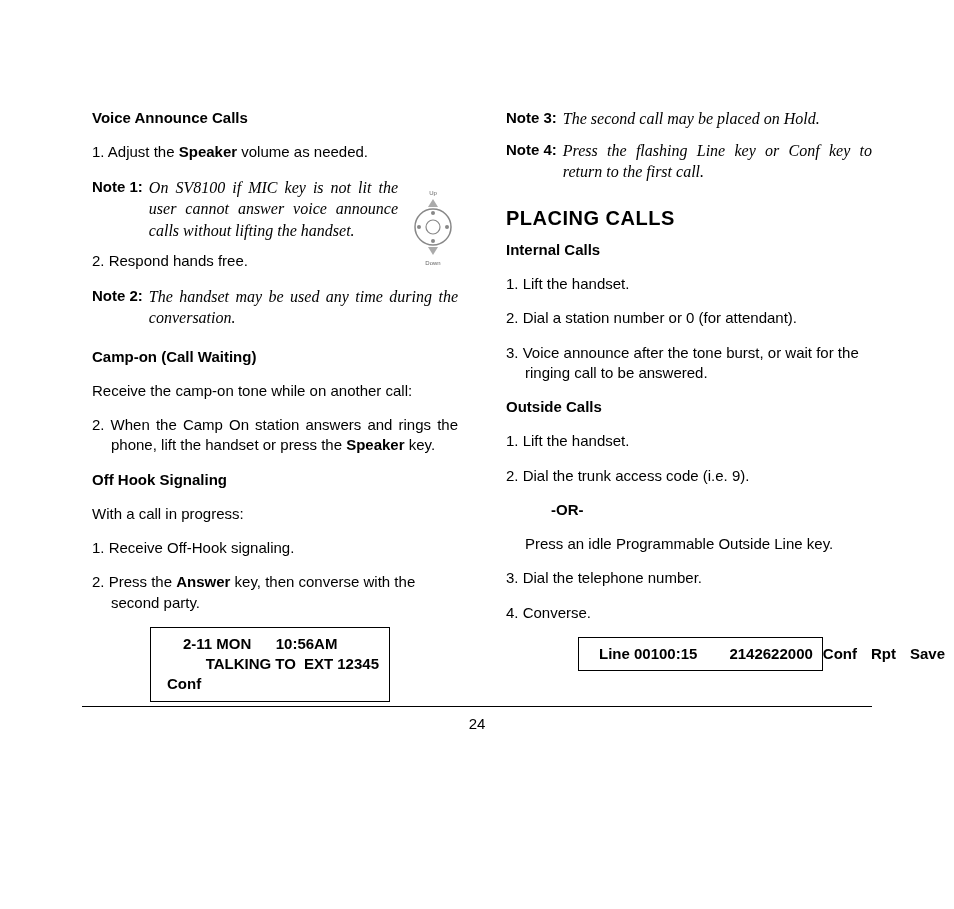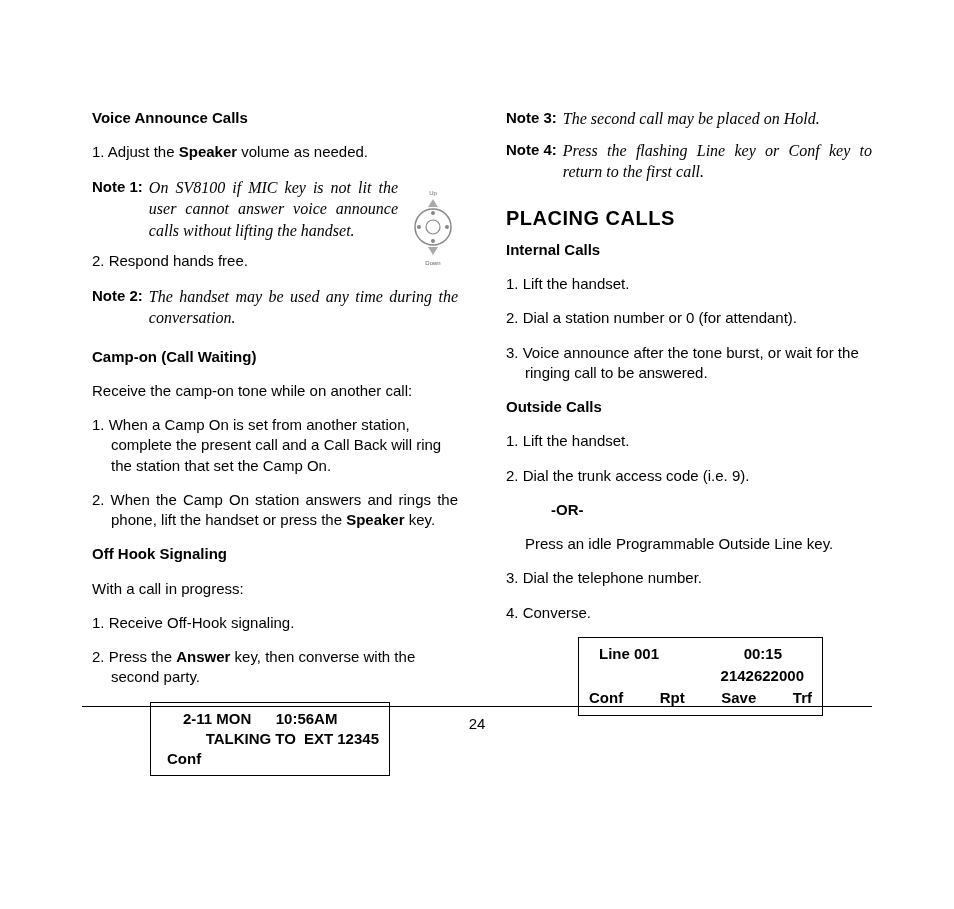--- a/index.html
+++ b/index.html
@@ -95,21 +95,21 @@
     box-sizing:border-box;
   }
   .db-left{
     width:240px;
     margin:6px 0 0 58px;
   }
   .db-right{
     width:245px;
     margin:4px 0 0 72px;
     display:flex;
-    flex-direction:column;
+    flex-direction:row;
     gap:2px;
   }
   .db-right .row{
     display:flex;
     justify-content:space-between;
   }
   .db-right .row span{white-space:nowrap;}
   .db-right .row4{gap:14px;}
   .db-left .row{
     display:flex;
@@ -171,21 +171,20 @@
         </div>
       </div>
 
       <div class="note">
         <div class="note-lbl">Note 2:</div>
         <div class="note-body">The handset may be used any time during the conversation.</div>
       </div>
 
       <h3 style="margin-top:18px">Camp-on (Call Waiting)</h3>
       <p>Receive the camp-on tone while on another call:</p>
-      <p class="num">1. When a Camp On is set from another station, complete the present call and a Call Back will ring the station that set the Camp On.</p>
       <p class="num justify">
         <span>2. When the Camp On station answers and rings the phone, lift the handset or press the </span><b>Speaker</b><span> key.</span>
       </p>
 
       <h3>Off Hook Signaling</h3>
       <p>With a call in progress:</p>
       <p class="num">1. Receive Off-Hook signaling.</p>
       <p class="num">
         <span>2. Press the </span><b>Answer</b><span> key, then converse with the second party.</span>
       </p>

